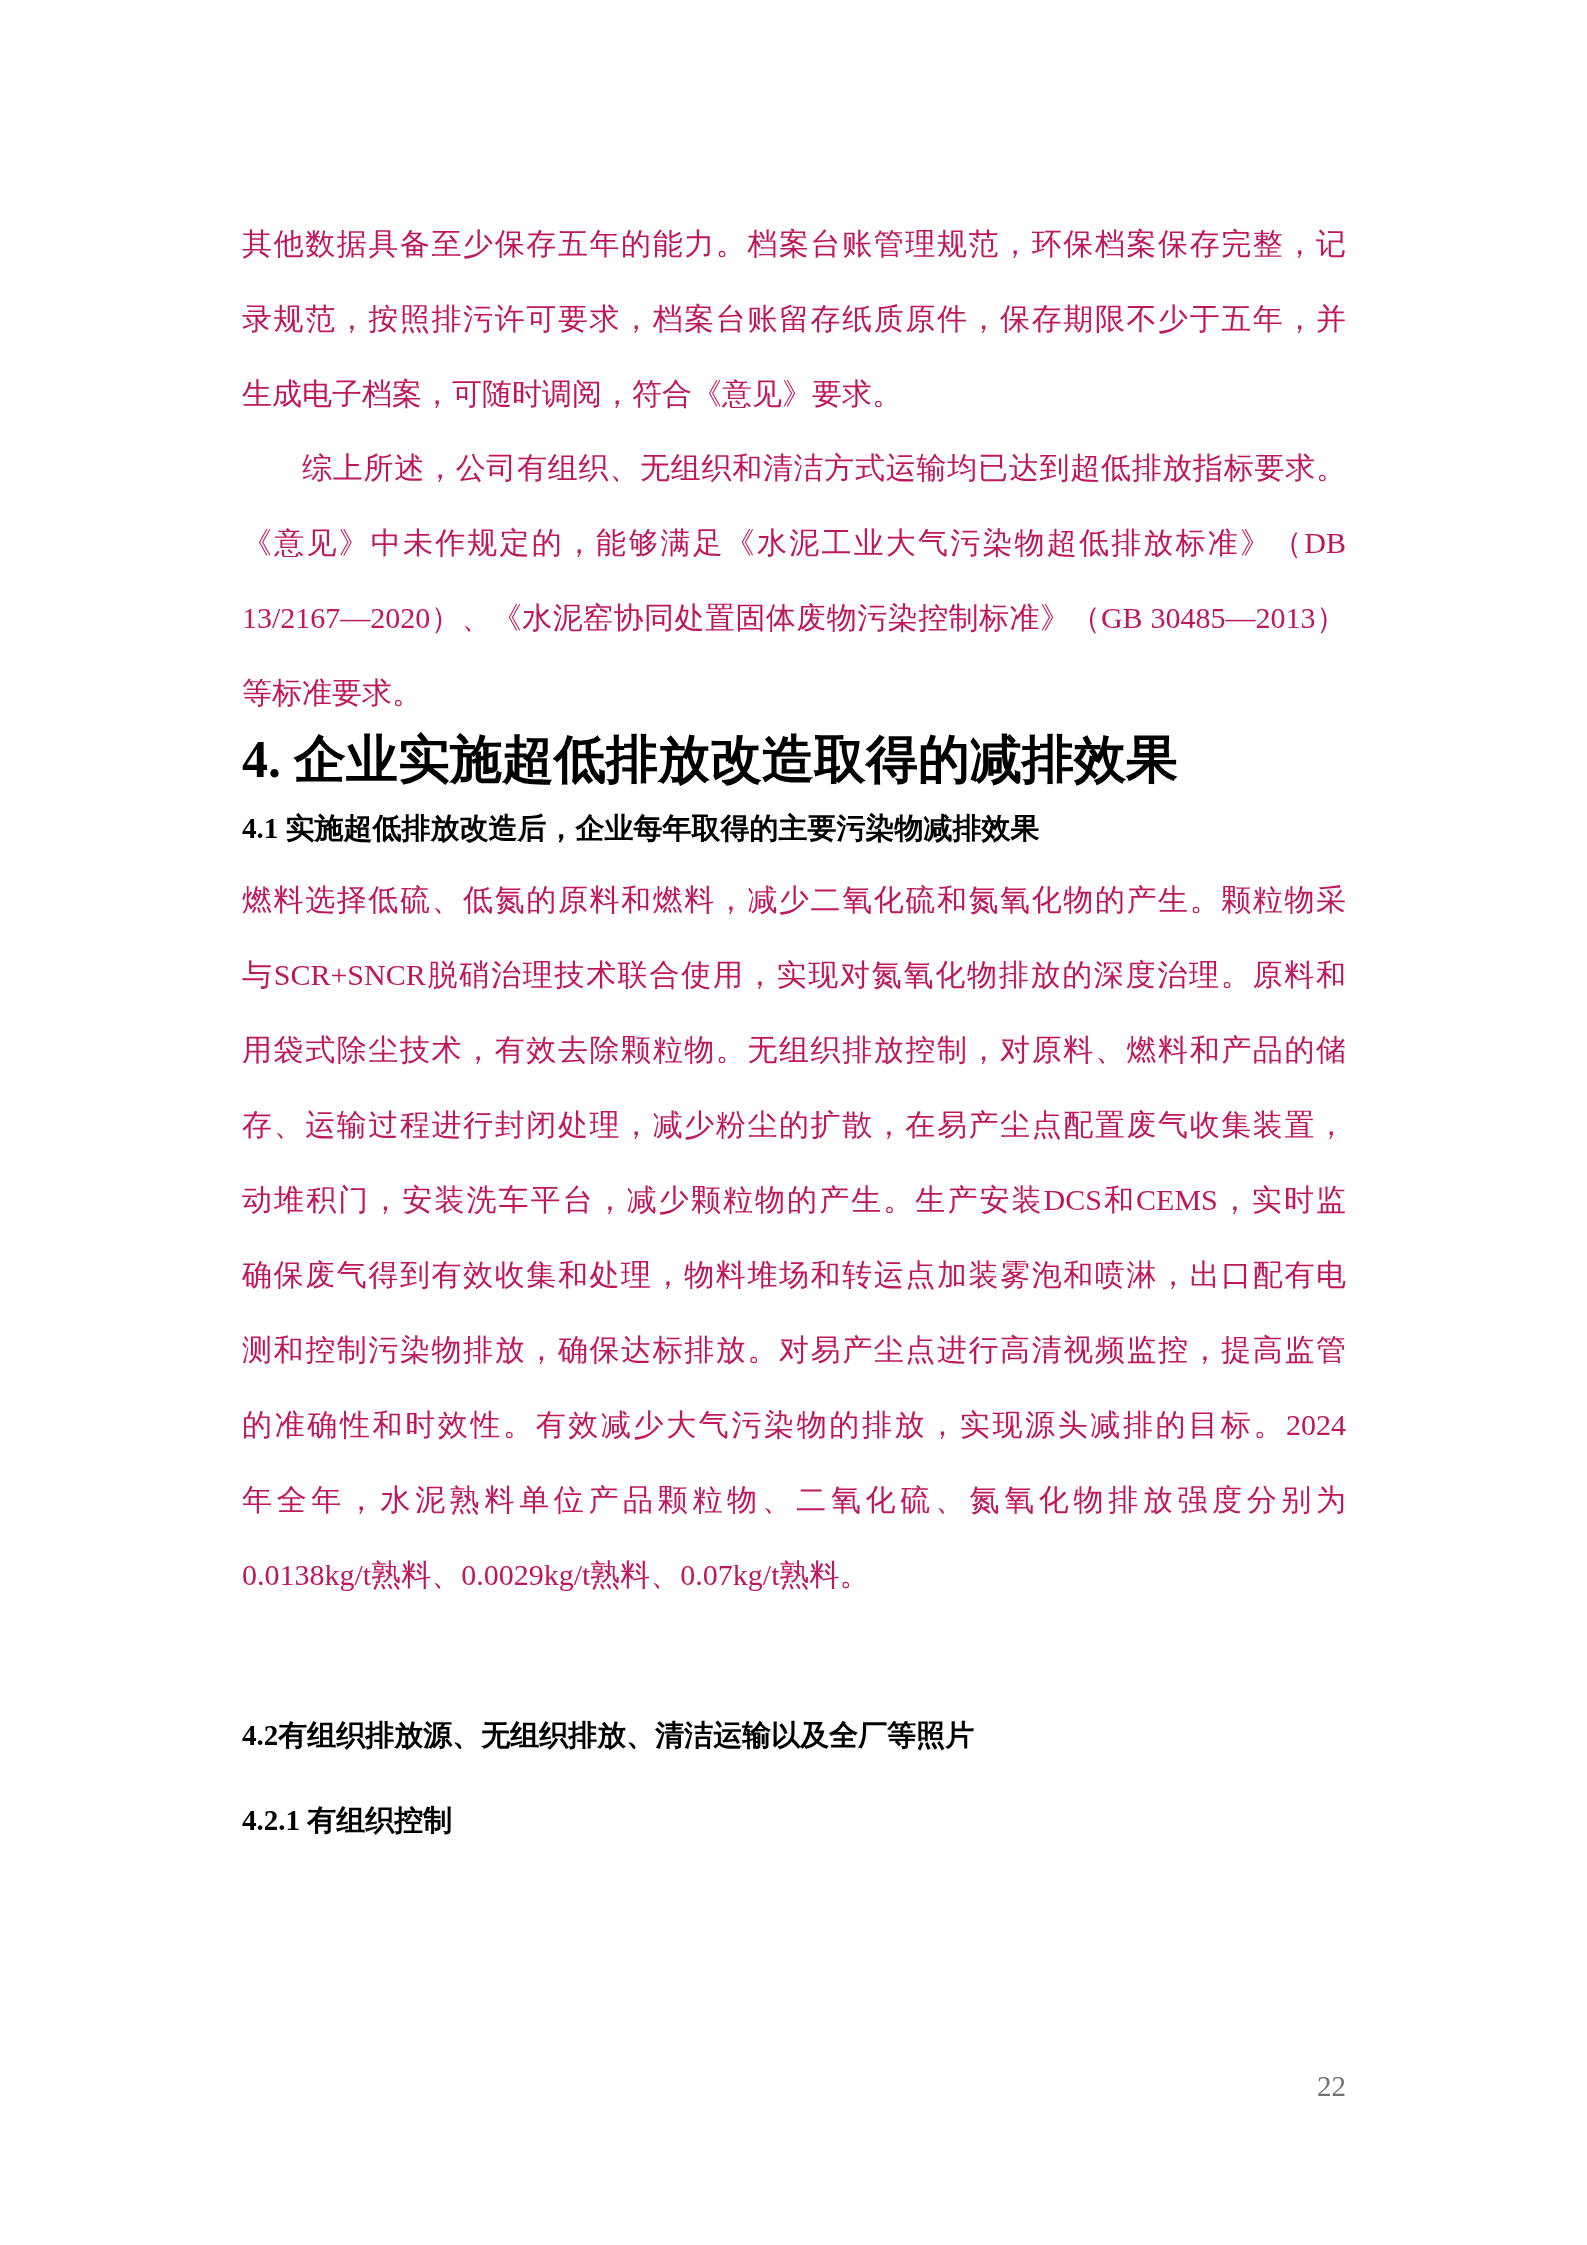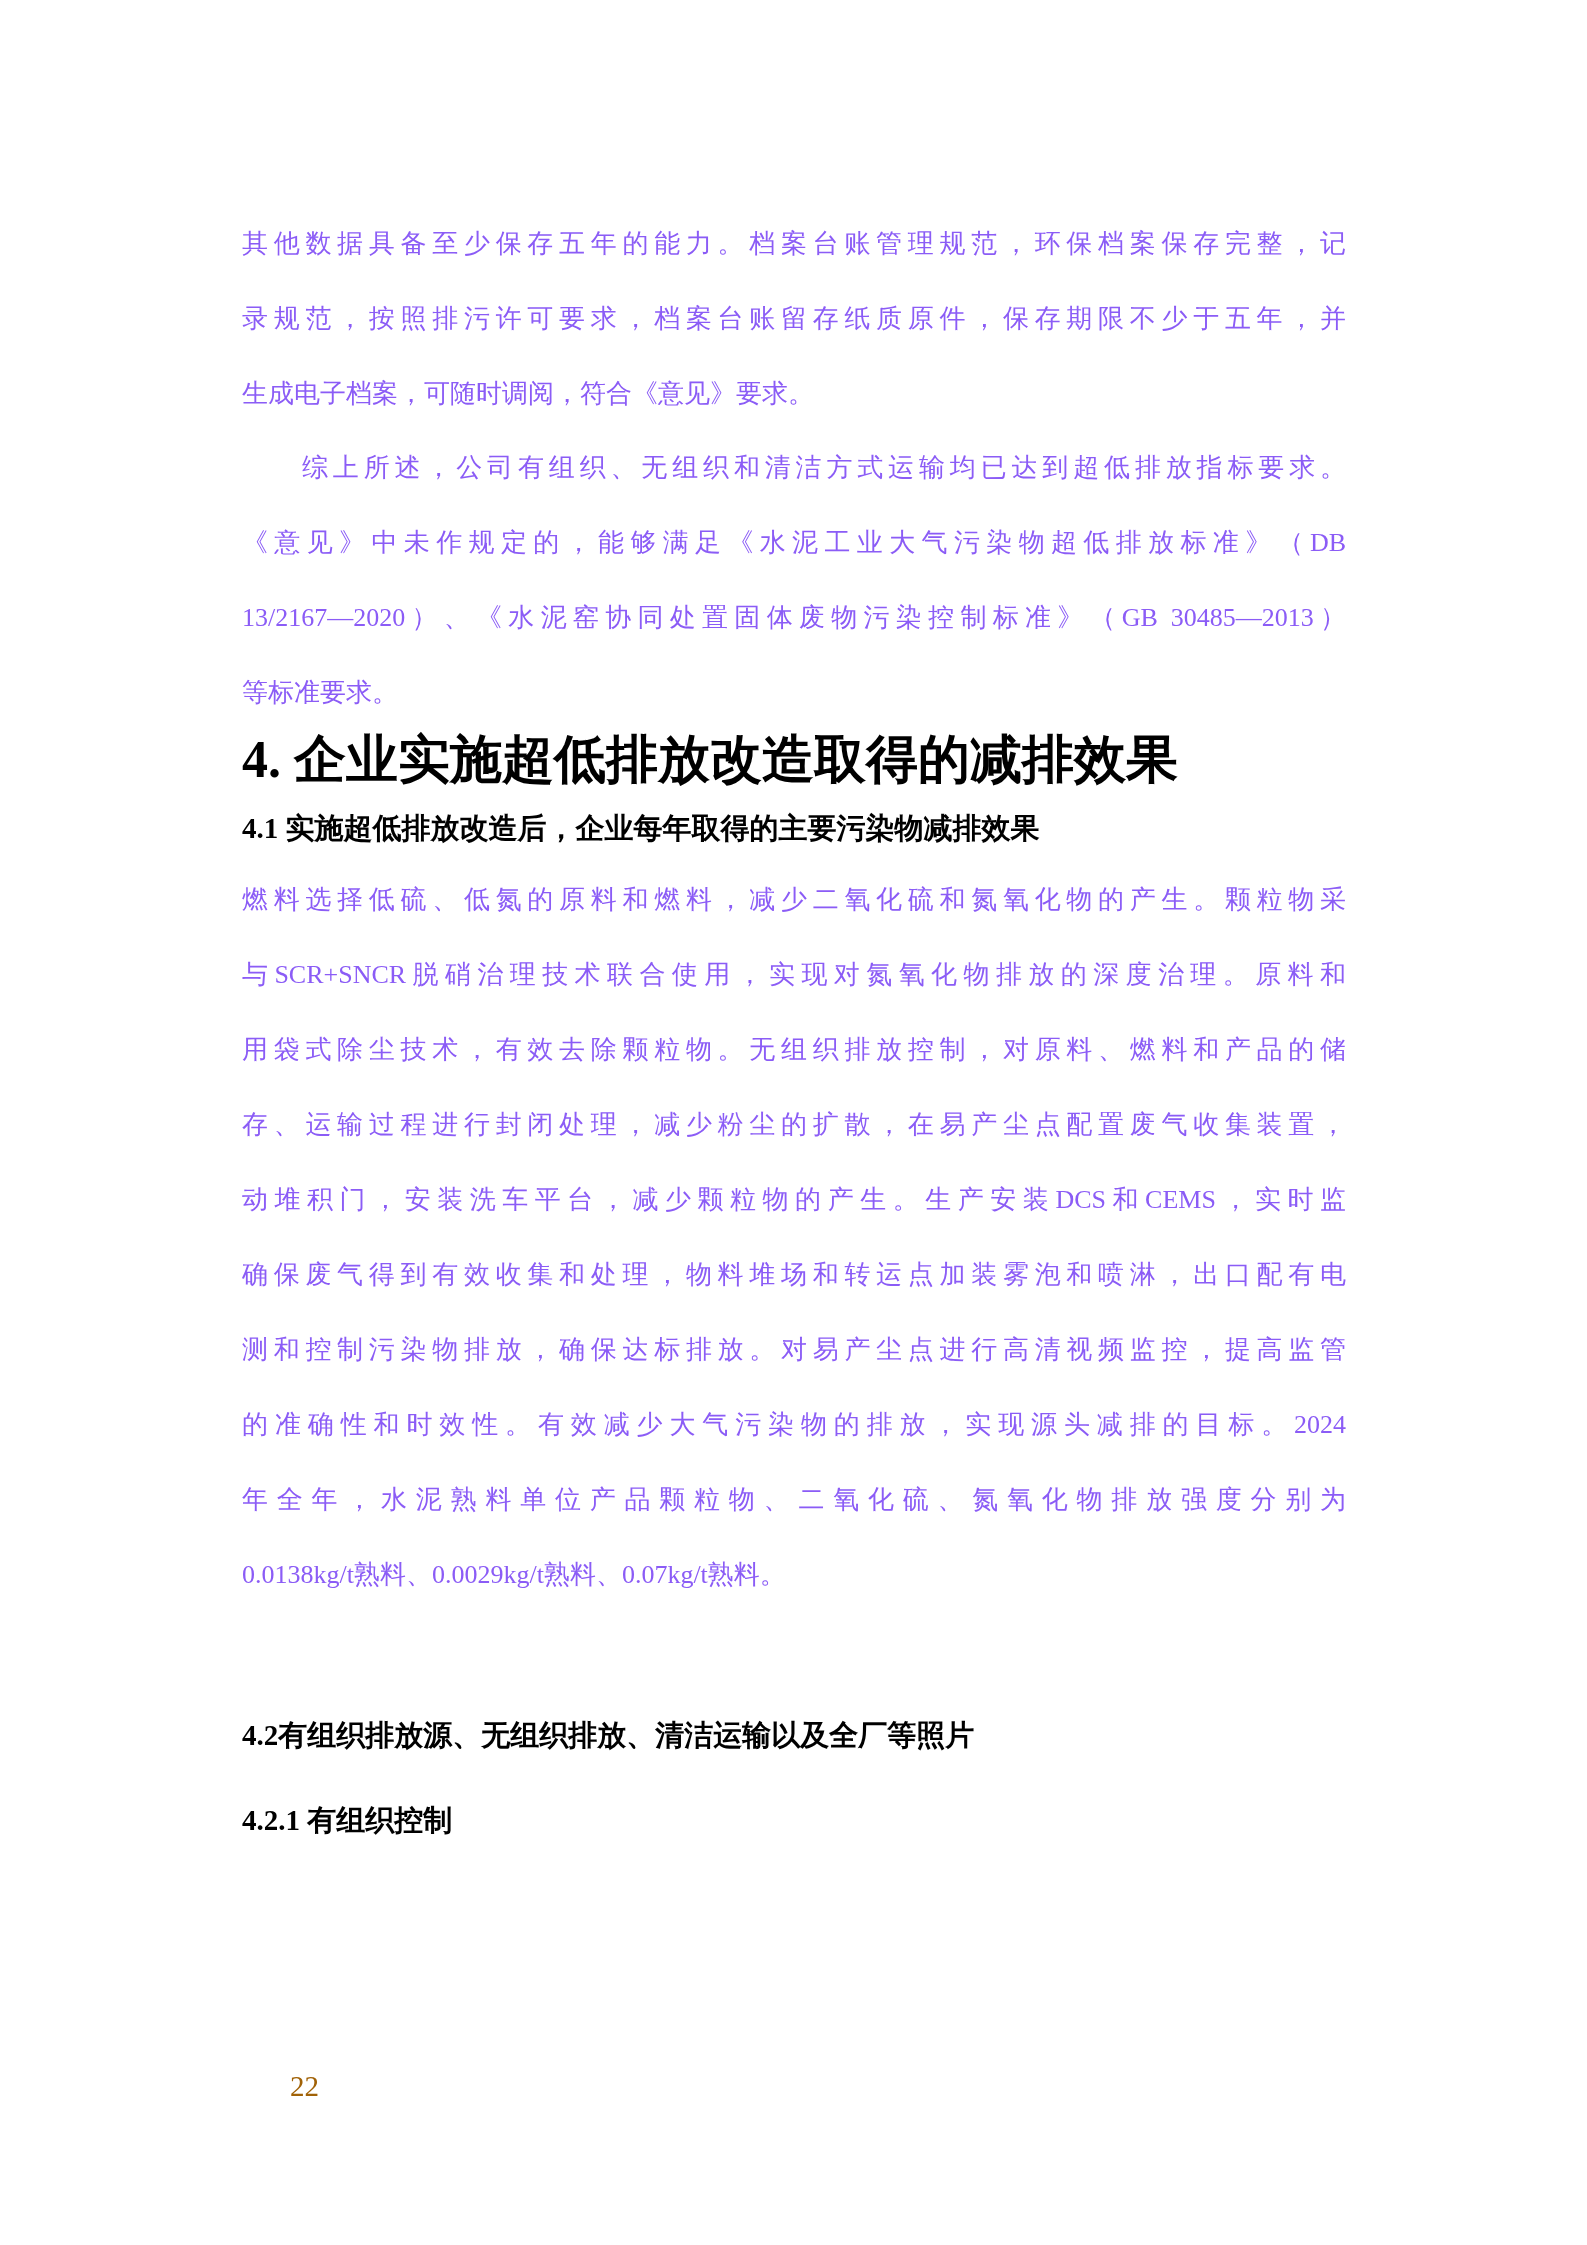--- a/index.html
+++ b/index.html
@@ -15,27 +15,27 @@
     color: #000000;
     font-family: "Liberation Serif", "DejaVu Serif", serif;
     overflow: hidden;
   }
   .text-col {
     position: absolute;
     left: 242px;
     width: 1104px;
   }
   .body-block .line {
-    font-size: 26px;
+    font-size: 30px;
     line-height: 75px;
     height: 75px;
     text-align: justify;
     text-align-last: justify;
     white-space: normal;
-    color: #8b5cf6;
+    color: #be185d;
   }
   .body-block .line.end {
     text-align-last: auto;
   }
   .body-block .line.indent {
     text-indent: 60px;
   }
   .heading-1 {
     font-size: 52px;
     font-weight: bold;
@@ -48,26 +48,26 @@
     font-weight: bold;
     line-height: 60px;
     height: 60px;
     text-align: left;
   }
   .page-footer {
     position: absolute;
     left: 242px;
     width: 1104px;
     top: 2066px;
-    text-align: left;
+    text-align: right;
     padding-left: 48px;
     box-sizing: border-box;
     font-size: 29px;
     line-height: 40px;
-    color: #a16207;
+    color: #737373;
   }
 </style>
 </head>
 <body>
 
 <div class="doc-page">
 
   <div class="text-col body-block" style="top:206px;">
     <div class="line">其他数据具备至少保存五年的能力。档案台账管理规范，环保档案保存完整，记</div>
     <div class="line">录规范，按照排污许可要求，档案台账留存纸质原件，保存期限不少于五年，并</div>

